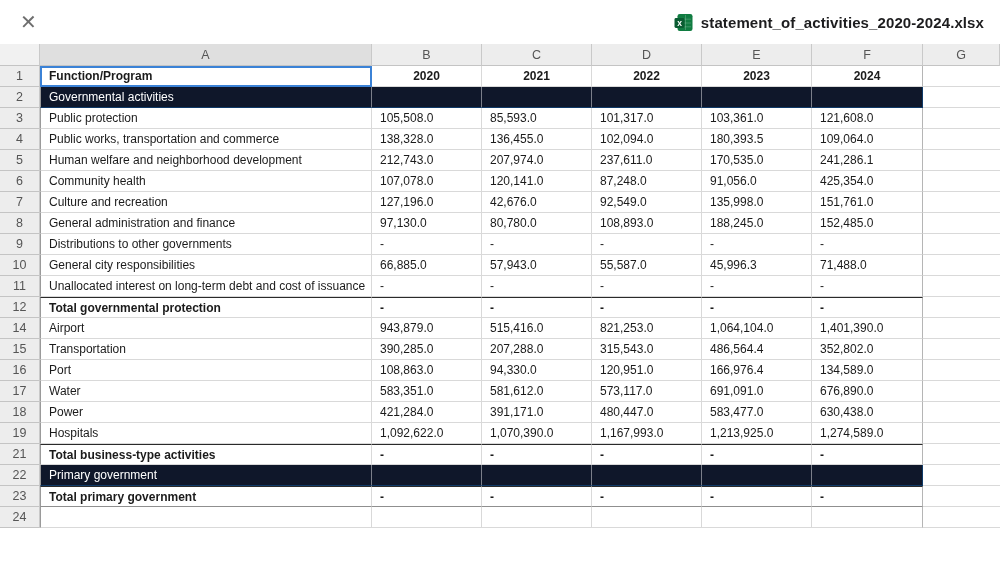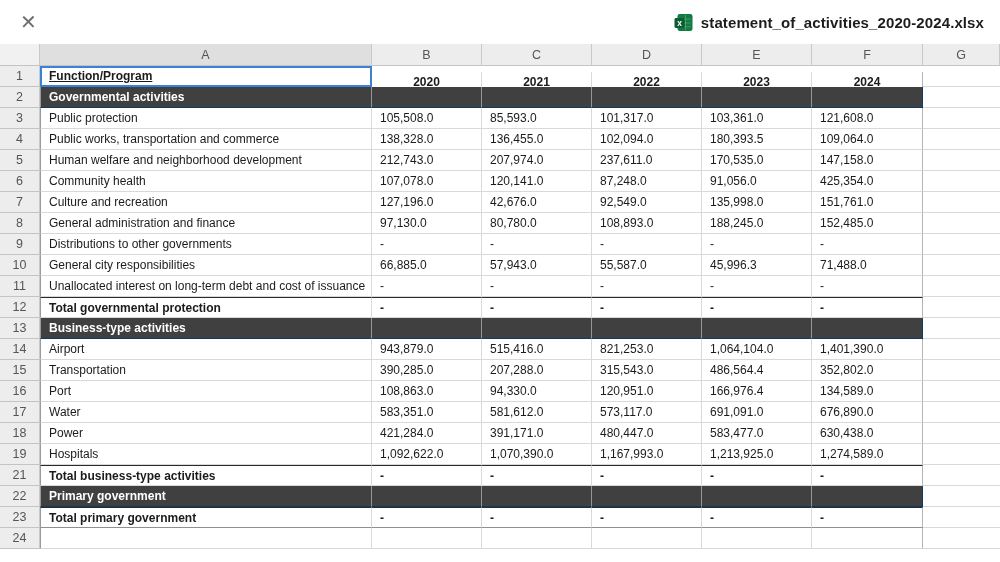--- a/index.html
+++ b/index.html
@@ -29,23 +29,23 @@
 
   
   .hdr { background:#ededed; color:#555; justify-content:center; padding:0;
          font-size:12.5px; border-right:1px solid #c9c9c9; border-bottom:1px solid #c4c4c4; }
   .hdr.sel { background:#dfdfdf; }
   .corner { background:#f1f1f1; }
 
   
   .colA-edge { border-left:1px solid #9a9a9a; }
   .f-edge { border-right:1px solid #b5b5b5; }
-  .bold { font-weight:bold;text-decoration:underline; }
-  .center { justify-content:center; padding:0;margin-top:6px; }
-  .section-cell { background:#404040; color:#fff; font-weight:bold;
+  .bold { font-weight:bold; }
+  .center { justify-content:center; padding:0; }
+  .section-cell { background:#0f172a; color:#fff; font-weight:normal;
                   border-right:1px solid rgba(255,255,255,.45);
                   border-bottom:1px solid #0f3a68; }
   .section-cell.f-edge { border-right:1px solid #0f3a68; }
   .total-cell { border-top:1px solid #2a2a2a; font-weight:bold; }
   .bottom-dark { border-bottom:1px solid #8f8f8f; }
   .a1-sel { outline:2px solid #3b82d6; outline-offset:-2px; }
 
   
   .xlicon { width:19px; height:19px; position:relative; display:inline-block; }
 </style>
@@ -122,21 +122,21 @@
       <div class="cell c-F f-edge">109,064.0</div>
       <div class="cell c-G"></div>
     </div>
     <div class="srow">
       <div class="cell c-rh hdr">5</div>
       <div class="cell c-A colA-edge">Human welfare and neighborhood development</div>
       <div class="cell c-B">212,743.0</div>
       <div class="cell c-C">207,974.0</div>
       <div class="cell c-D">237,611.0</div>
       <div class="cell c-E">170,535.0</div>
-      <div class="cell c-F f-edge">147,158.0</div>
+      <div class="cell c-F f-edge">241,286.1</div>
       <div class="cell c-G"></div>
     </div>
     <div class="srow">
       <div class="cell c-rh hdr">6</div>
       <div class="cell c-A colA-edge">Community health</div>
       <div class="cell c-B">107,078.0</div>
       <div class="cell c-C">120,141.0</div>
       <div class="cell c-D">87,248.0</div>
       <div class="cell c-E">91,056.0</div>
       <div class="cell c-F f-edge">425,354.0</div>
@@ -196,30 +196,20 @@
       <div class="cell c-rh hdr">12</div>
       <div class="cell c-A colA-edge total-cell">Total governmental protection</div>
       <div class="cell c-B total-cell">-</div>
       <div class="cell c-C total-cell">-</div>
       <div class="cell c-D total-cell">-</div>
       <div class="cell c-E total-cell">-</div>
       <div class="cell c-F f-edge total-cell">-</div>
       <div class="cell c-G"></div>
     </div>
     <div class="srow">
-      <div class="cell c-rh hdr">13</div>
-      <div class="cell c-A colA-edge section-cell">Business-type activities</div>
-      <div class="cell c-B section-cell"></div>
-      <div class="cell c-C section-cell"></div>
-      <div class="cell c-D section-cell"></div>
-      <div class="cell c-E section-cell"></div>
-      <div class="cell c-F f-edge section-cell"></div>
-      <div class="cell c-G"></div>
-    </div>
-    <div class="srow">
       <div class="cell c-rh hdr">14</div>
       <div class="cell c-A colA-edge">Airport</div>
       <div class="cell c-B">943,879.0</div>
       <div class="cell c-C">515,416.0</div>
       <div class="cell c-D">821,253.0</div>
       <div class="cell c-E">1,064,104.0</div>
       <div class="cell c-F f-edge">1,401,390.0</div>
       <div class="cell c-G"></div>
     </div>
     <div class="srow">

